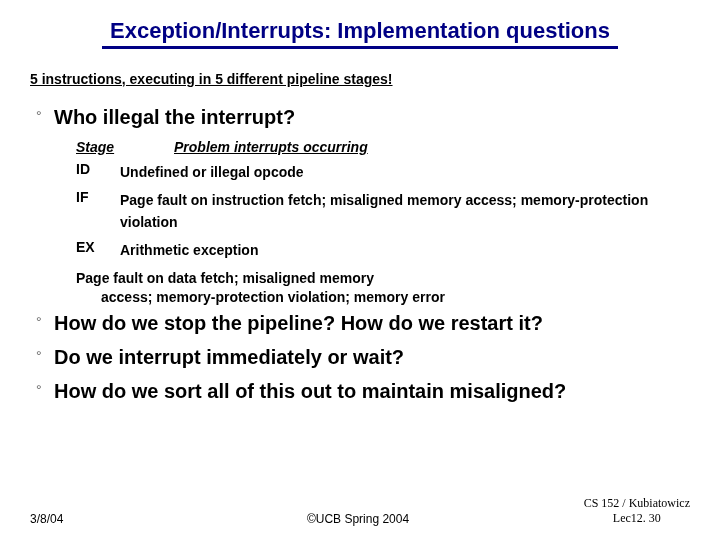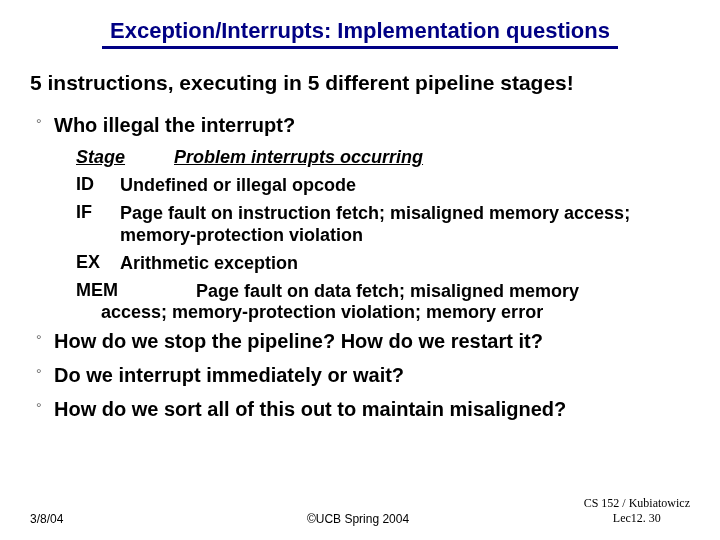--- a/index.html
+++ b/index.html
@@ -1,25 +1,25 @@
 <!DOCTYPE html>
 <html><head>
 <meta charset="utf-8">
 <style>
   * { margin: 0; padding: 0; box-sizing: border-box; }
   html, body { width: 720px; height: 540px; background: #fff; font-family: Arial, Helvetica, sans-serif; color: #000; }
   .slide { width: 720px; height: 540px; position: relative; padding: 18px 30px 4px 30px; }
   .title-wrap { text-align: center; margin-bottom: 6px; }
   .title { display: inline-block; font-size: 22px; font-weight: bold; color: #000084; border-bottom: 3px solid #000084; padding: 0 8px 2px 8px; }
-  .subhead { font-size: 21px; font-weight: bold; margin: 22px 0 18px 0; }
+  .subhead { font-size: 14px; font-weight: bold; margin: 22px 0 18px 0; text-decoration: underline; }
   .bullets { padding-left: 6px; }
   .bullet { display: flex; align-items: flex-start; margin: 6px 0 10px 0; }
   .bullet .mark { font-size: 14px; color: #666; width: 18px; flex: 0 0 18px; line-height: 22px; }
   .bullet .txt { font-size: 20px; font-weight: bold; flex: 1; line-height: 24px; }
-  .table { margin: 4px 0 4px 40px; font-size: 18px; font-weight: bold; }
+  .table { margin: 4px 0 4px 40px; font-size: 14px; font-weight: bold; }
   .thead { display: flex; }
   .thead .c1 { width: 90px; text-decoration: underline; font-style: italic; }
   .thead .c2 { text-decoration: underline; font-style: italic; margin-left: 8px; }
   .trow { display: flex; margin-top: 6px; }
   .trow .c1 { width: 44px; flex: 0 0 44px; }
   .trow .c2 { flex: 1; line-height: 22px; }
   .trow.wide .c1 { width: 120px; flex: 0 0 120px; }
   .trow.wide { display: block; }
   .trow.wide .line1 { display: flex; }
   .trow.wide .cont { margin-left: 25px; }
@@ -57,21 +57,20 @@
       <div class="trow">
         <span class="c1">IF</span>
         <span class="c2">Page fault on instruction fetch; misaligned memory access; memory-protection violation</span>
       </div>
       <div class="trow">
         <span class="c1">EX</span>
         <span class="c2">Arithmetic exception</span>
       </div>
       <div class="trow wide">
         <div class="line1">
-          <span class="c1">MEM</span>
           <span class="c2">Page fault on data fetch; misaligned memory</span>
         </div>
         <div class="cont">access; memory-protection violation; memory error</div>
       </div>
     </div>
 
     <div class="bullet">
       <span class="mark">°</span>
       <span class="txt">How do we stop the pipeline?  How do we restart it?</span>
     </div>

